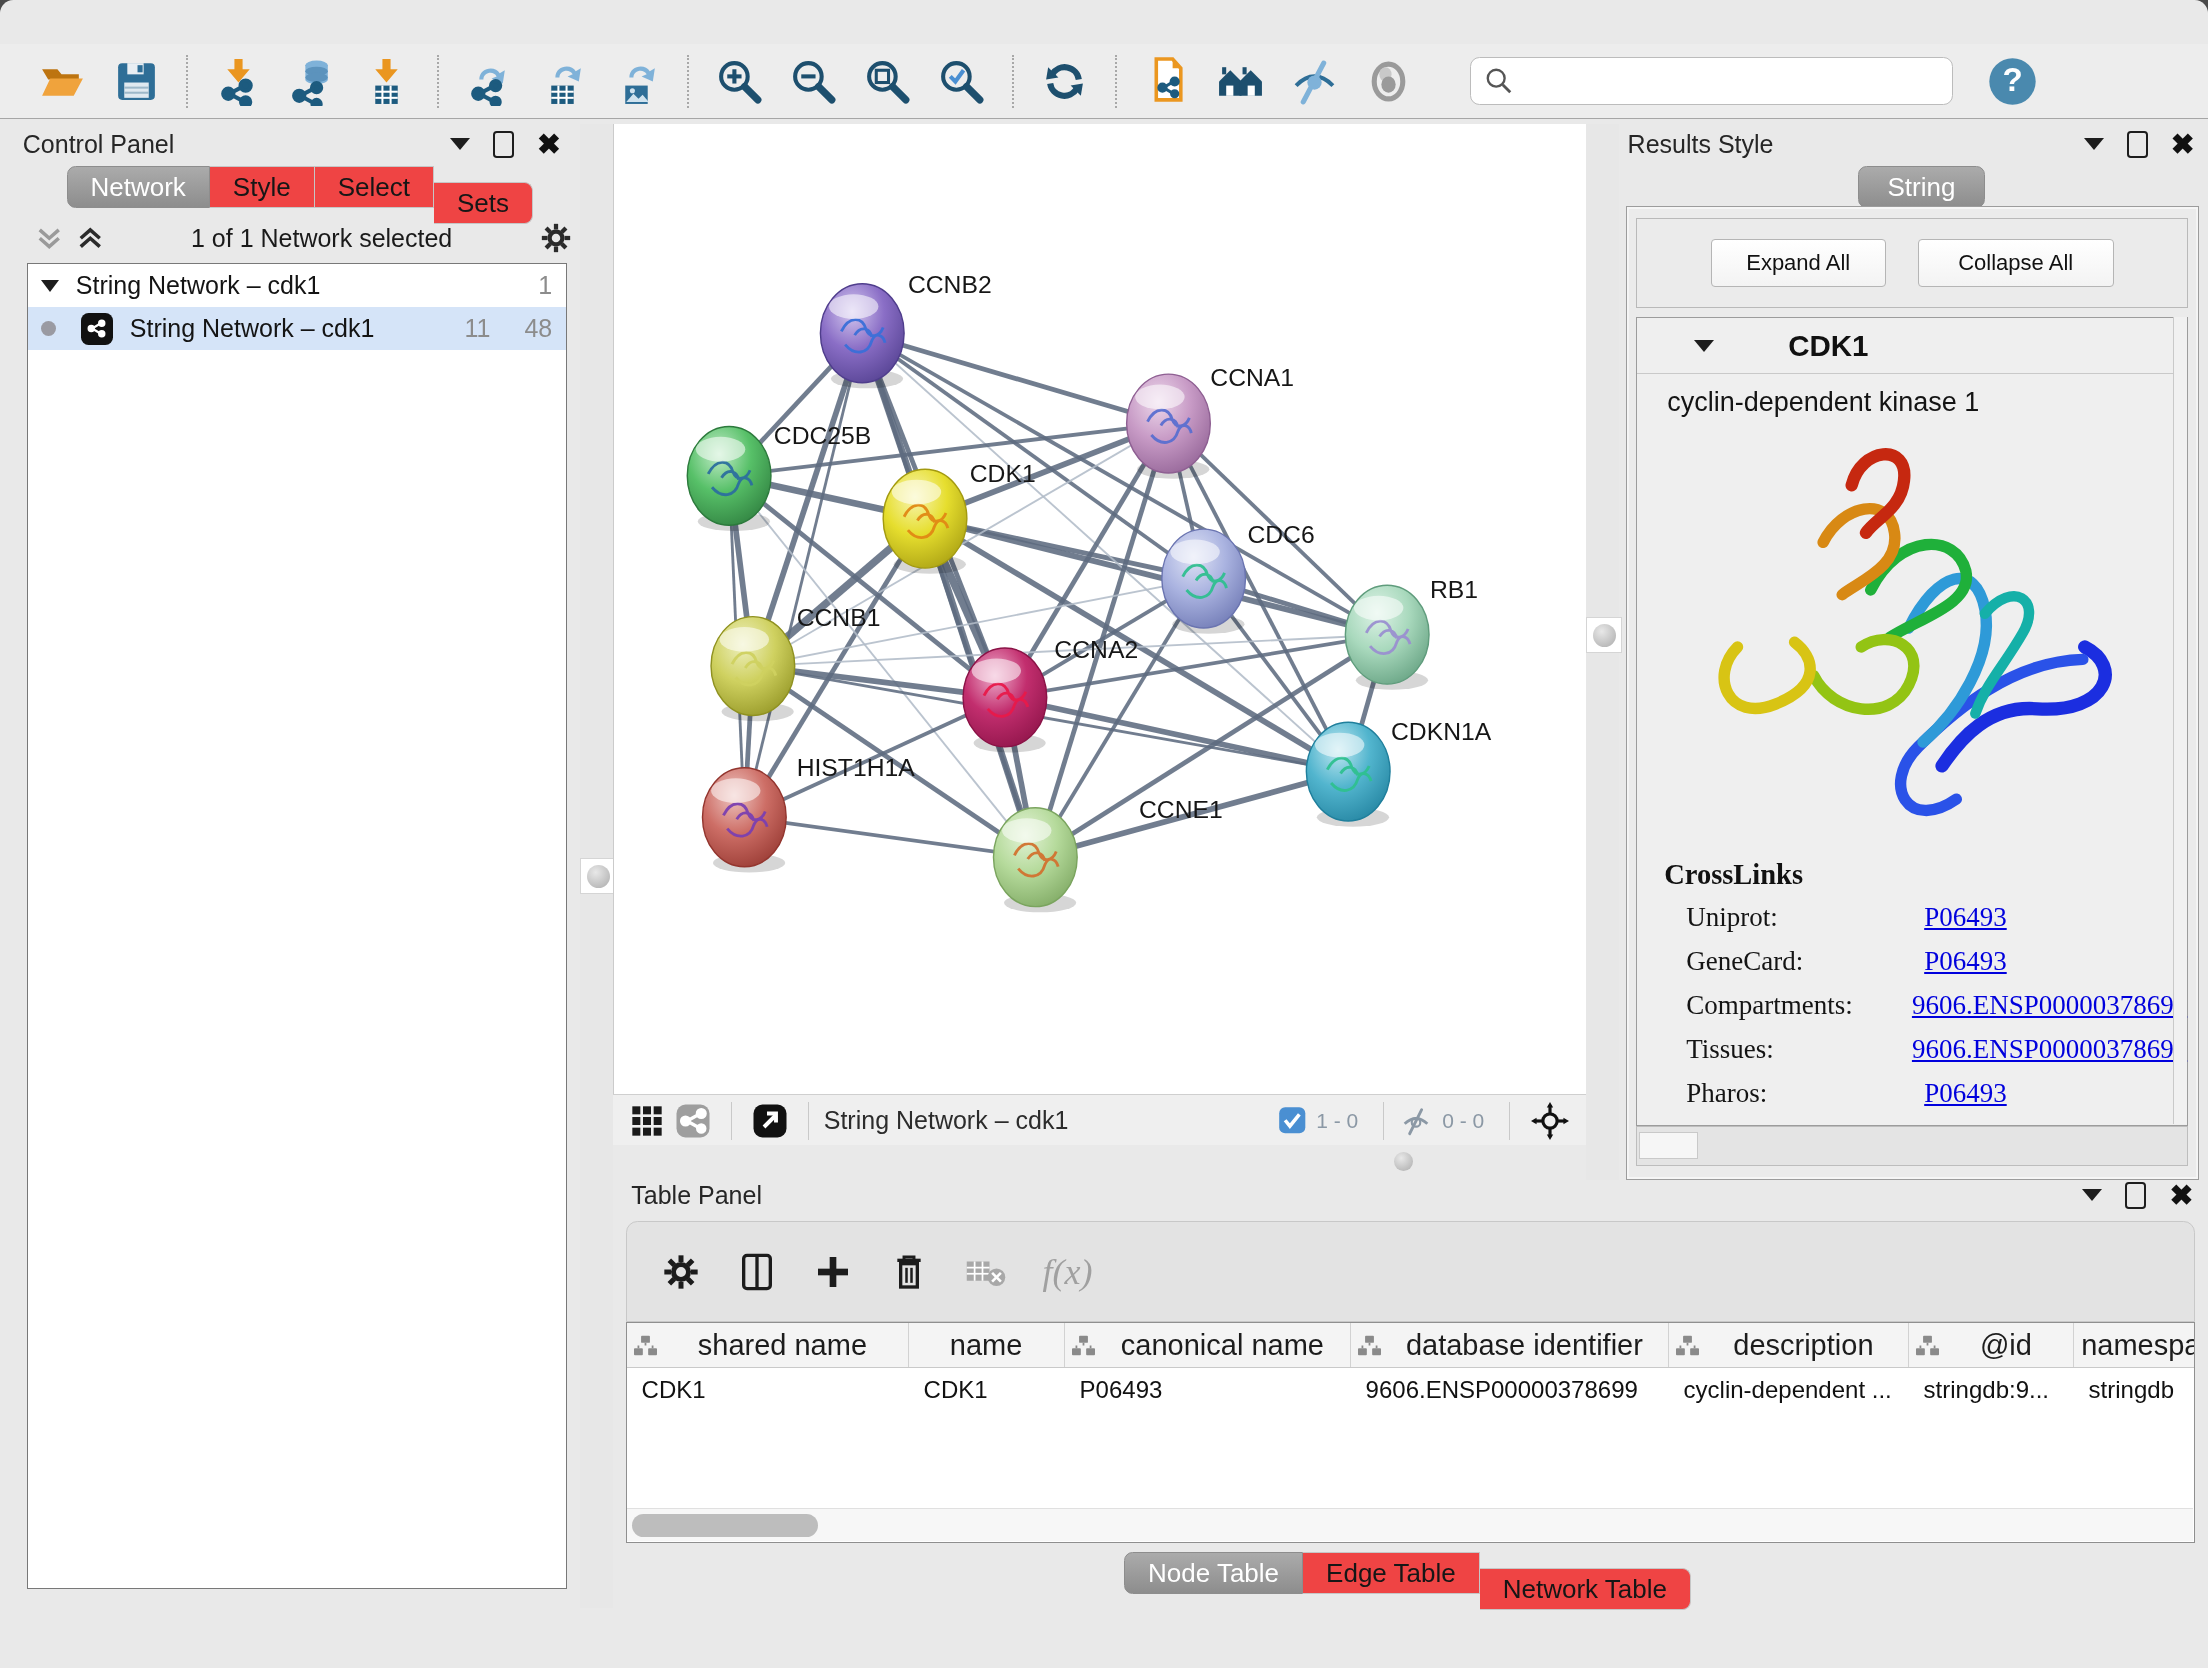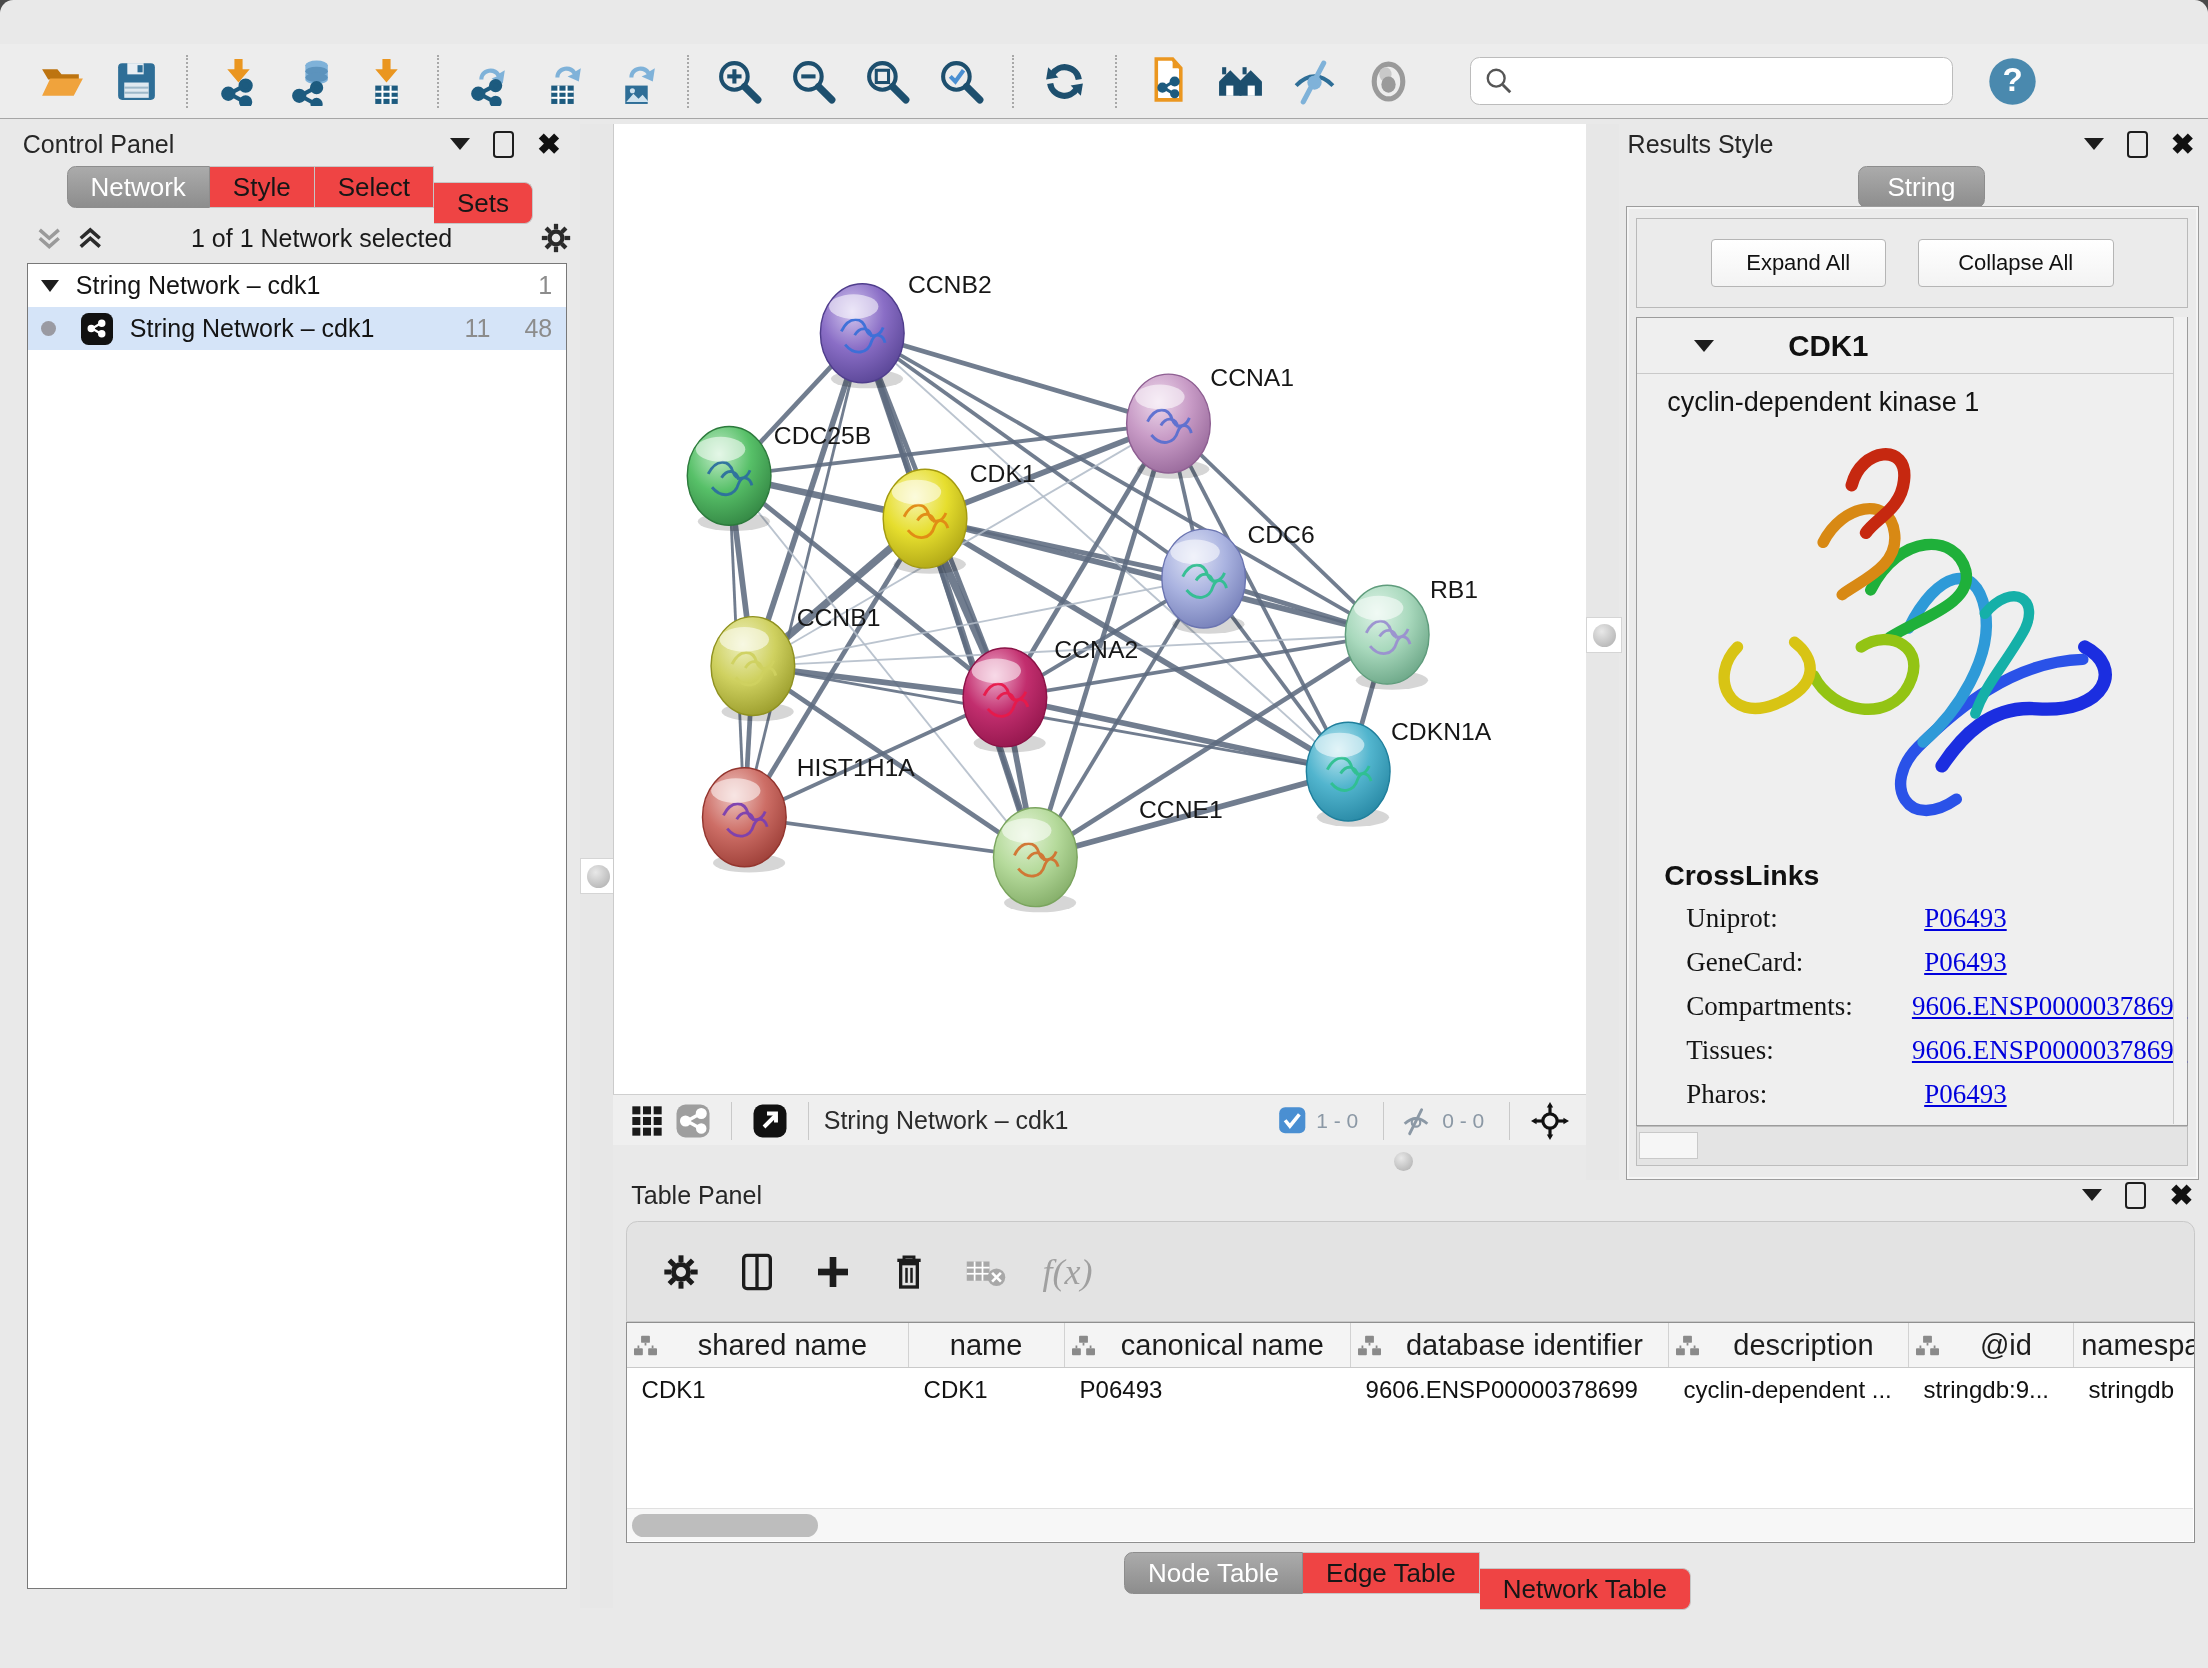--- a/index.html
+++ b/index.html
@@ -611,21 +611,21 @@
             <path d="M305 385 C255 420,225 370,265 330 C305 290,365 240,438 238" stroke="#2a52e8" stroke-width="12"></path>
             <path d="M255 205 C285 145,325 135,335 185 C345 235,305 295,270 325" stroke="#2e9ad8" stroke-width="12"></path>
             <path d="M335 190 C365 155,395 175,375 210 C355 245,335 265,325 295" stroke="#15b0a8" stroke-width="11"></path>
             <path d="M215 165 C245 105,305 105,315 145 C323 180,265 195,235 215" stroke="#1fb03a" stroke-width="12"></path>
             <path d="M155 255 C175 295,235 305,255 265 C275 225,235 205,205 225" stroke="#93c414" stroke-width="12"></path>
             <path d="M75 225 C45 255,65 305,115 285 C165 265,155 235,135 220" stroke="#d8c414" stroke-width="12"></path>
             <path d="M165 115 C185 75,235 65,240 105 C245 140,205 155,185 170" stroke="#d88914" stroke-width="12"></path>
             <path d="M195 55 C205 15,255 10,250 50 C247 80,220 90,210 105" stroke="#c62810" stroke-width="13"></path>
           </g>
         </svg>
-        <div style="margin:17px 0 0 27px;font-family:Liberation Sans, sans-serif;font-size:28.5px;font-weight:bold;color:#111">CrossLinks</div>
+        <div style="margin:17px 0 0 27px;font-family:Liberation Serif, serif;font-size:28.5px;font-weight:bold;color:#111">CrossLinks</div>
         <div style="margin-left:49px;margin-top:3.8px">
           <div class="crosslink-row">
               <span style="width:238px">Uniprot:</span>
               <span class="lk">P06493</span>
             </div>
           <div class="crosslink-row">
               <span style="width:238px">GeneCard:</span>
               <span class="lk">P06493</span>
             </div>
           <div class="crosslink-row">

